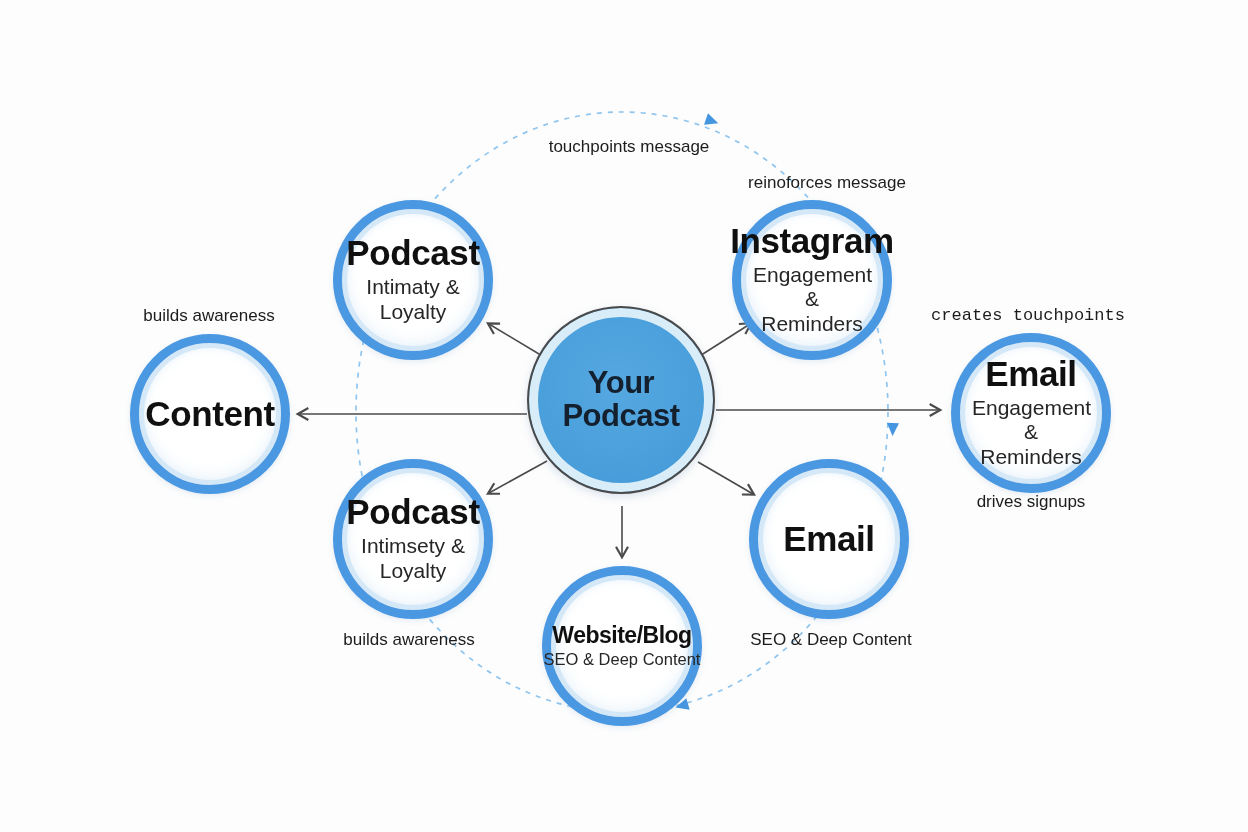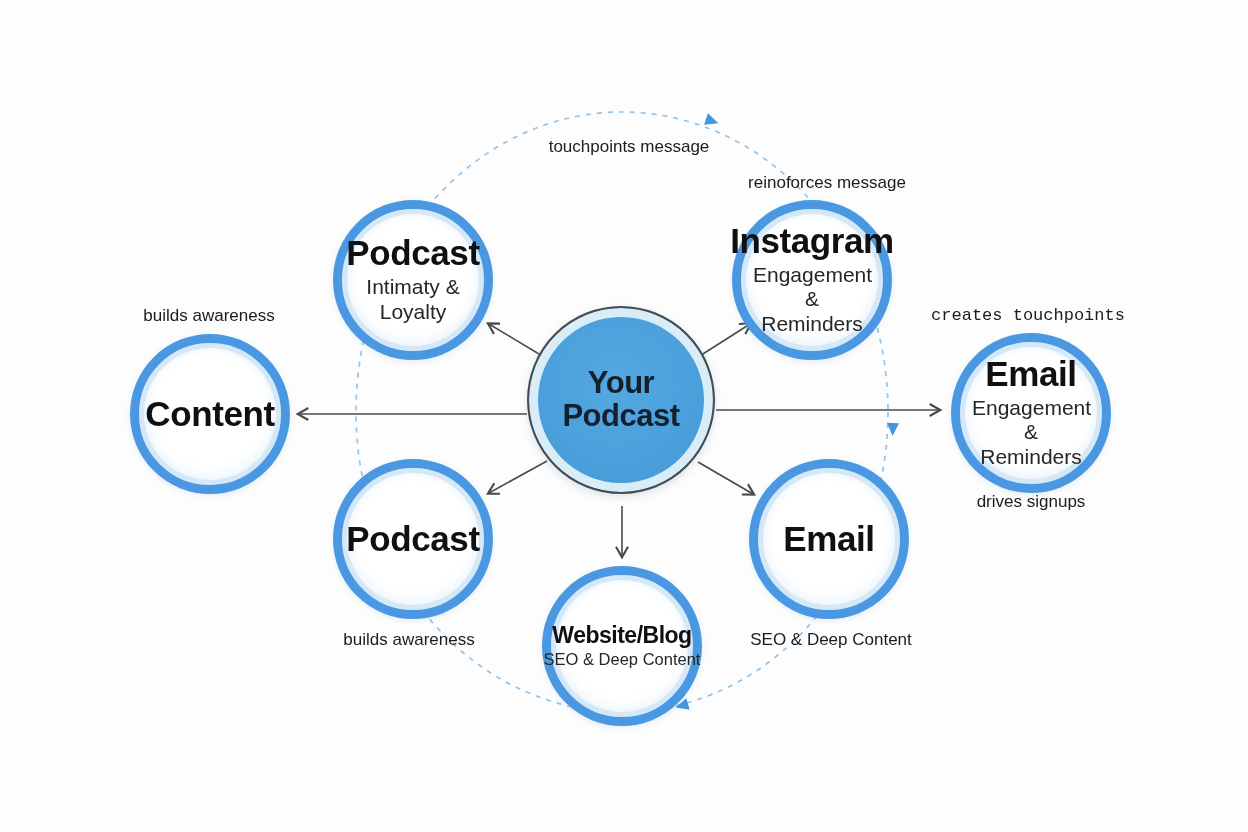--- a/index.html
+++ b/index.html
@@ -134,20 +134,21 @@
     <div class="node-title">Content</div>
   </div>
 
   <div class="node" style="left:951px; top:333px;">
     <div class="node-title">Email</div>
     <div class="node-subtitle">Engagement &amp; Reminders</div>
   </div>
 
   <div class="node" style="left:333px; top:459px;">
     <div class="node-title">Podcast</div>
+    <div class="node-subtitle">Intimsety &amp; Loyalty</div>
   </div>
 
   <div class="node" style="left:749px; top:459px;">
     <div class="node-title">Email</div>
   </div>
 
   <div class="node node--wide" style="left:542px; top:566px;">
     <div class="node-title">Website/Blog</div>
     <div class="node-subtitle">SEO &amp; Deep Content</div>
   </div>

